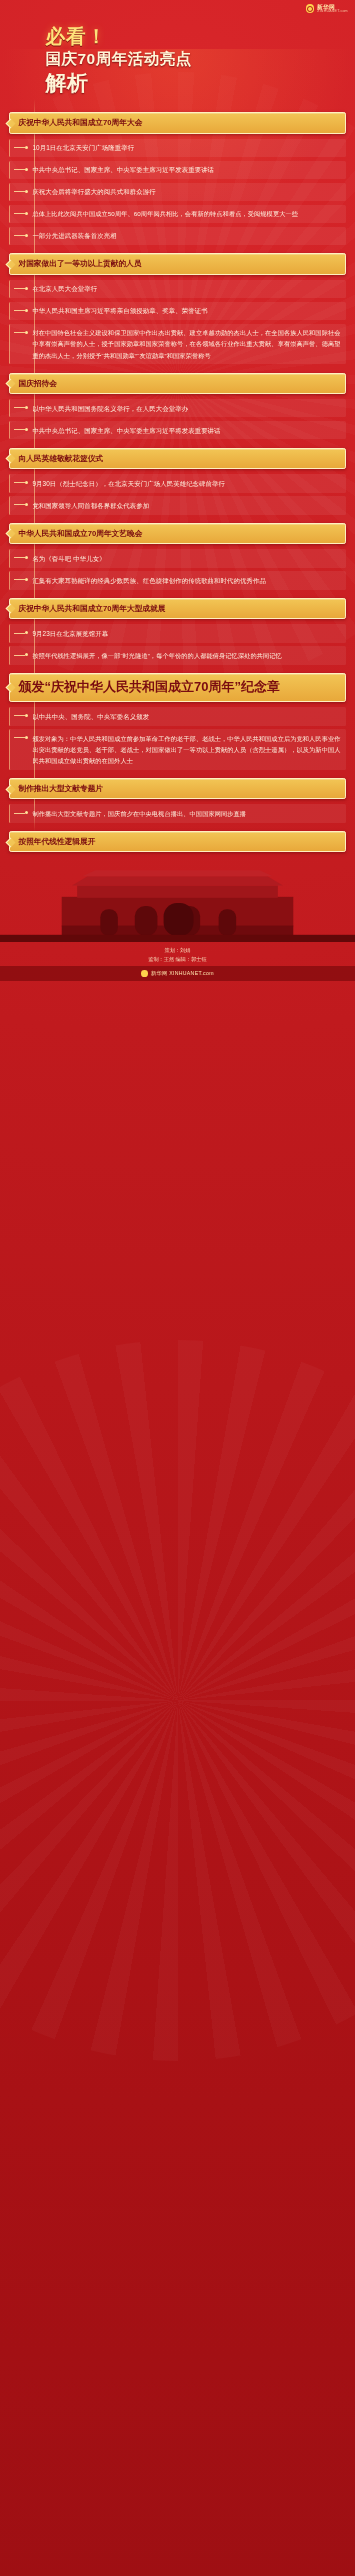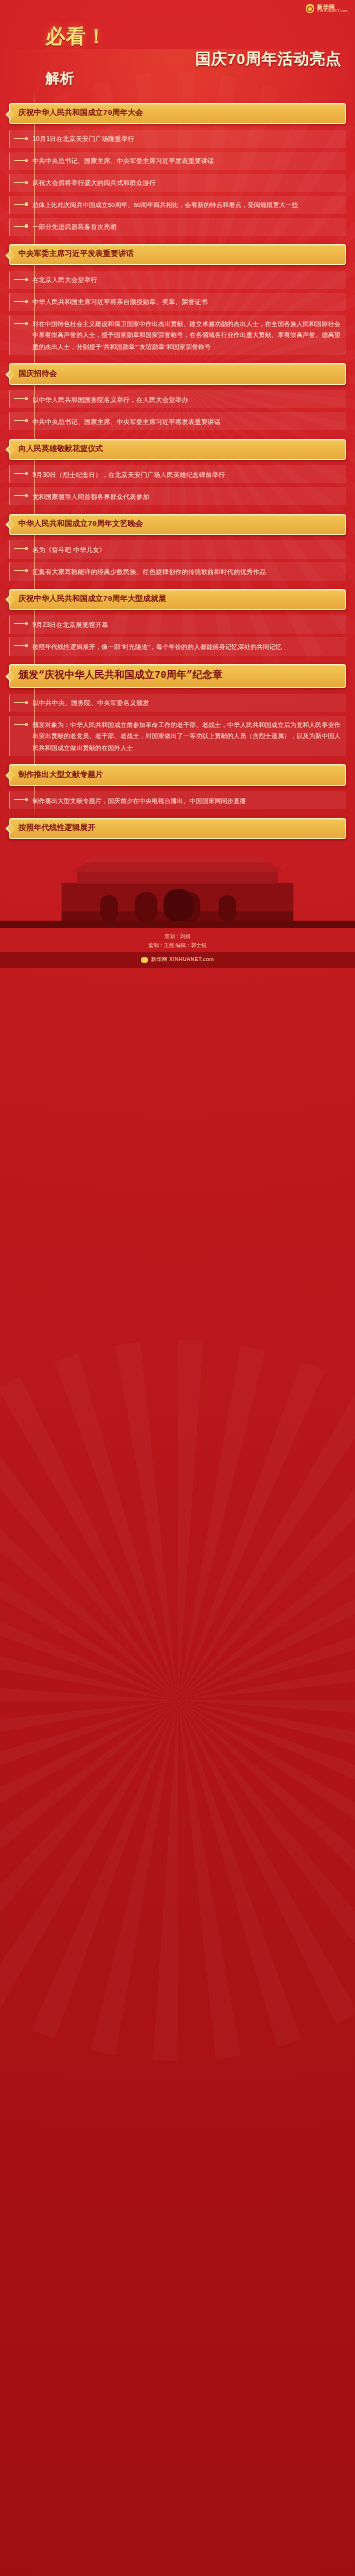--- a/index.html
+++ b/index.html
@@ -97,24 +97,23 @@
     text-shadow: 0 1px 0 #7e0b0e, 0 0 7.2px rgba(255,190,60,.45);
   }
   .headline .t2 {
     margin-top: 2.1px;
     font-size: 15.5px;
     font-weight: bold;
     color: #fff6d8;
     line-height: 1.3;
     letter-spacing: 0.5px;
     text-shadow: 0 1px 1.5px rgba(90,6,8,.7);
-    text-align: right;
   }
   .headline .t3 {
-    font-size: 14px;
+    font-size: 21px;
     font-weight: bold;
     color: #fff6d8;
     line-height: 1.3;
     letter-spacing: 0.5px;
     text-shadow: 0 1px 1.5px rgba(90,6,8,.7);
   }
 
   
   .timeline {
     position: relative;
@@ -136,23 +135,22 @@
     margin: 8.2px 9.3px 5.2px 9.3px;
     background: linear-gradient(to bottom, #f2c555, #e8a83a);
     border: 0.5px solid #fff0bf;
     border-radius: 2.1px;
     padding: 4.1px 6.2px 4.1px 8.2px;
     color: #7a0c10;
     font-size: 7.7px;
     font-weight: bold;
     line-height: 1.45;
     box-shadow: 0 1px 3.1px rgba(80,5,7,.45), inset 0 0.5px 0 rgba(255,255,255,.5);
-    font-family: Liberation Mono, monospace;
-  }
-  .sec-head.small { font-size: 10px; }
+  }
+  .sec-head.small { font-size: 13px; }
   .sec-head::before {
     content: "";
     position: absolute;
     left: -3.6px; top: 50%;
     width: 6.2px; height: 6.2px;
     margin-top: -3.1px;
     transform: rotate(45deg);
     background: #f2c555;
     border-left: 0.5px solid #fff0bf;
     border-bottom: 0.5px solid #fff0bf;
@@ -302,21 +300,21 @@
         <div class="item">
             <span class="dash"></span>
             <p>一部分先进武器装备首次亮相</p>
           </div>
       </div>
     </div>
 
 
 
     <div class="section">
-      <div class="sec-head">中央军委主席习近平发表重要讲话</div>
+      <div class="sec-head">对国家做出了一等功以上贡献的人员</div>
       <div class="items">
         <div class="item">
             <span class="dash"></span>
             <p>在北京人民大会堂举行</p>
           </div>
         <div class="item">
             <span class="dash"></span>
             <p>中华人民共和国主席习近平将亲自颁授勋章、奖章、荣誉证书</p>
           </div>
         <div class="item">

